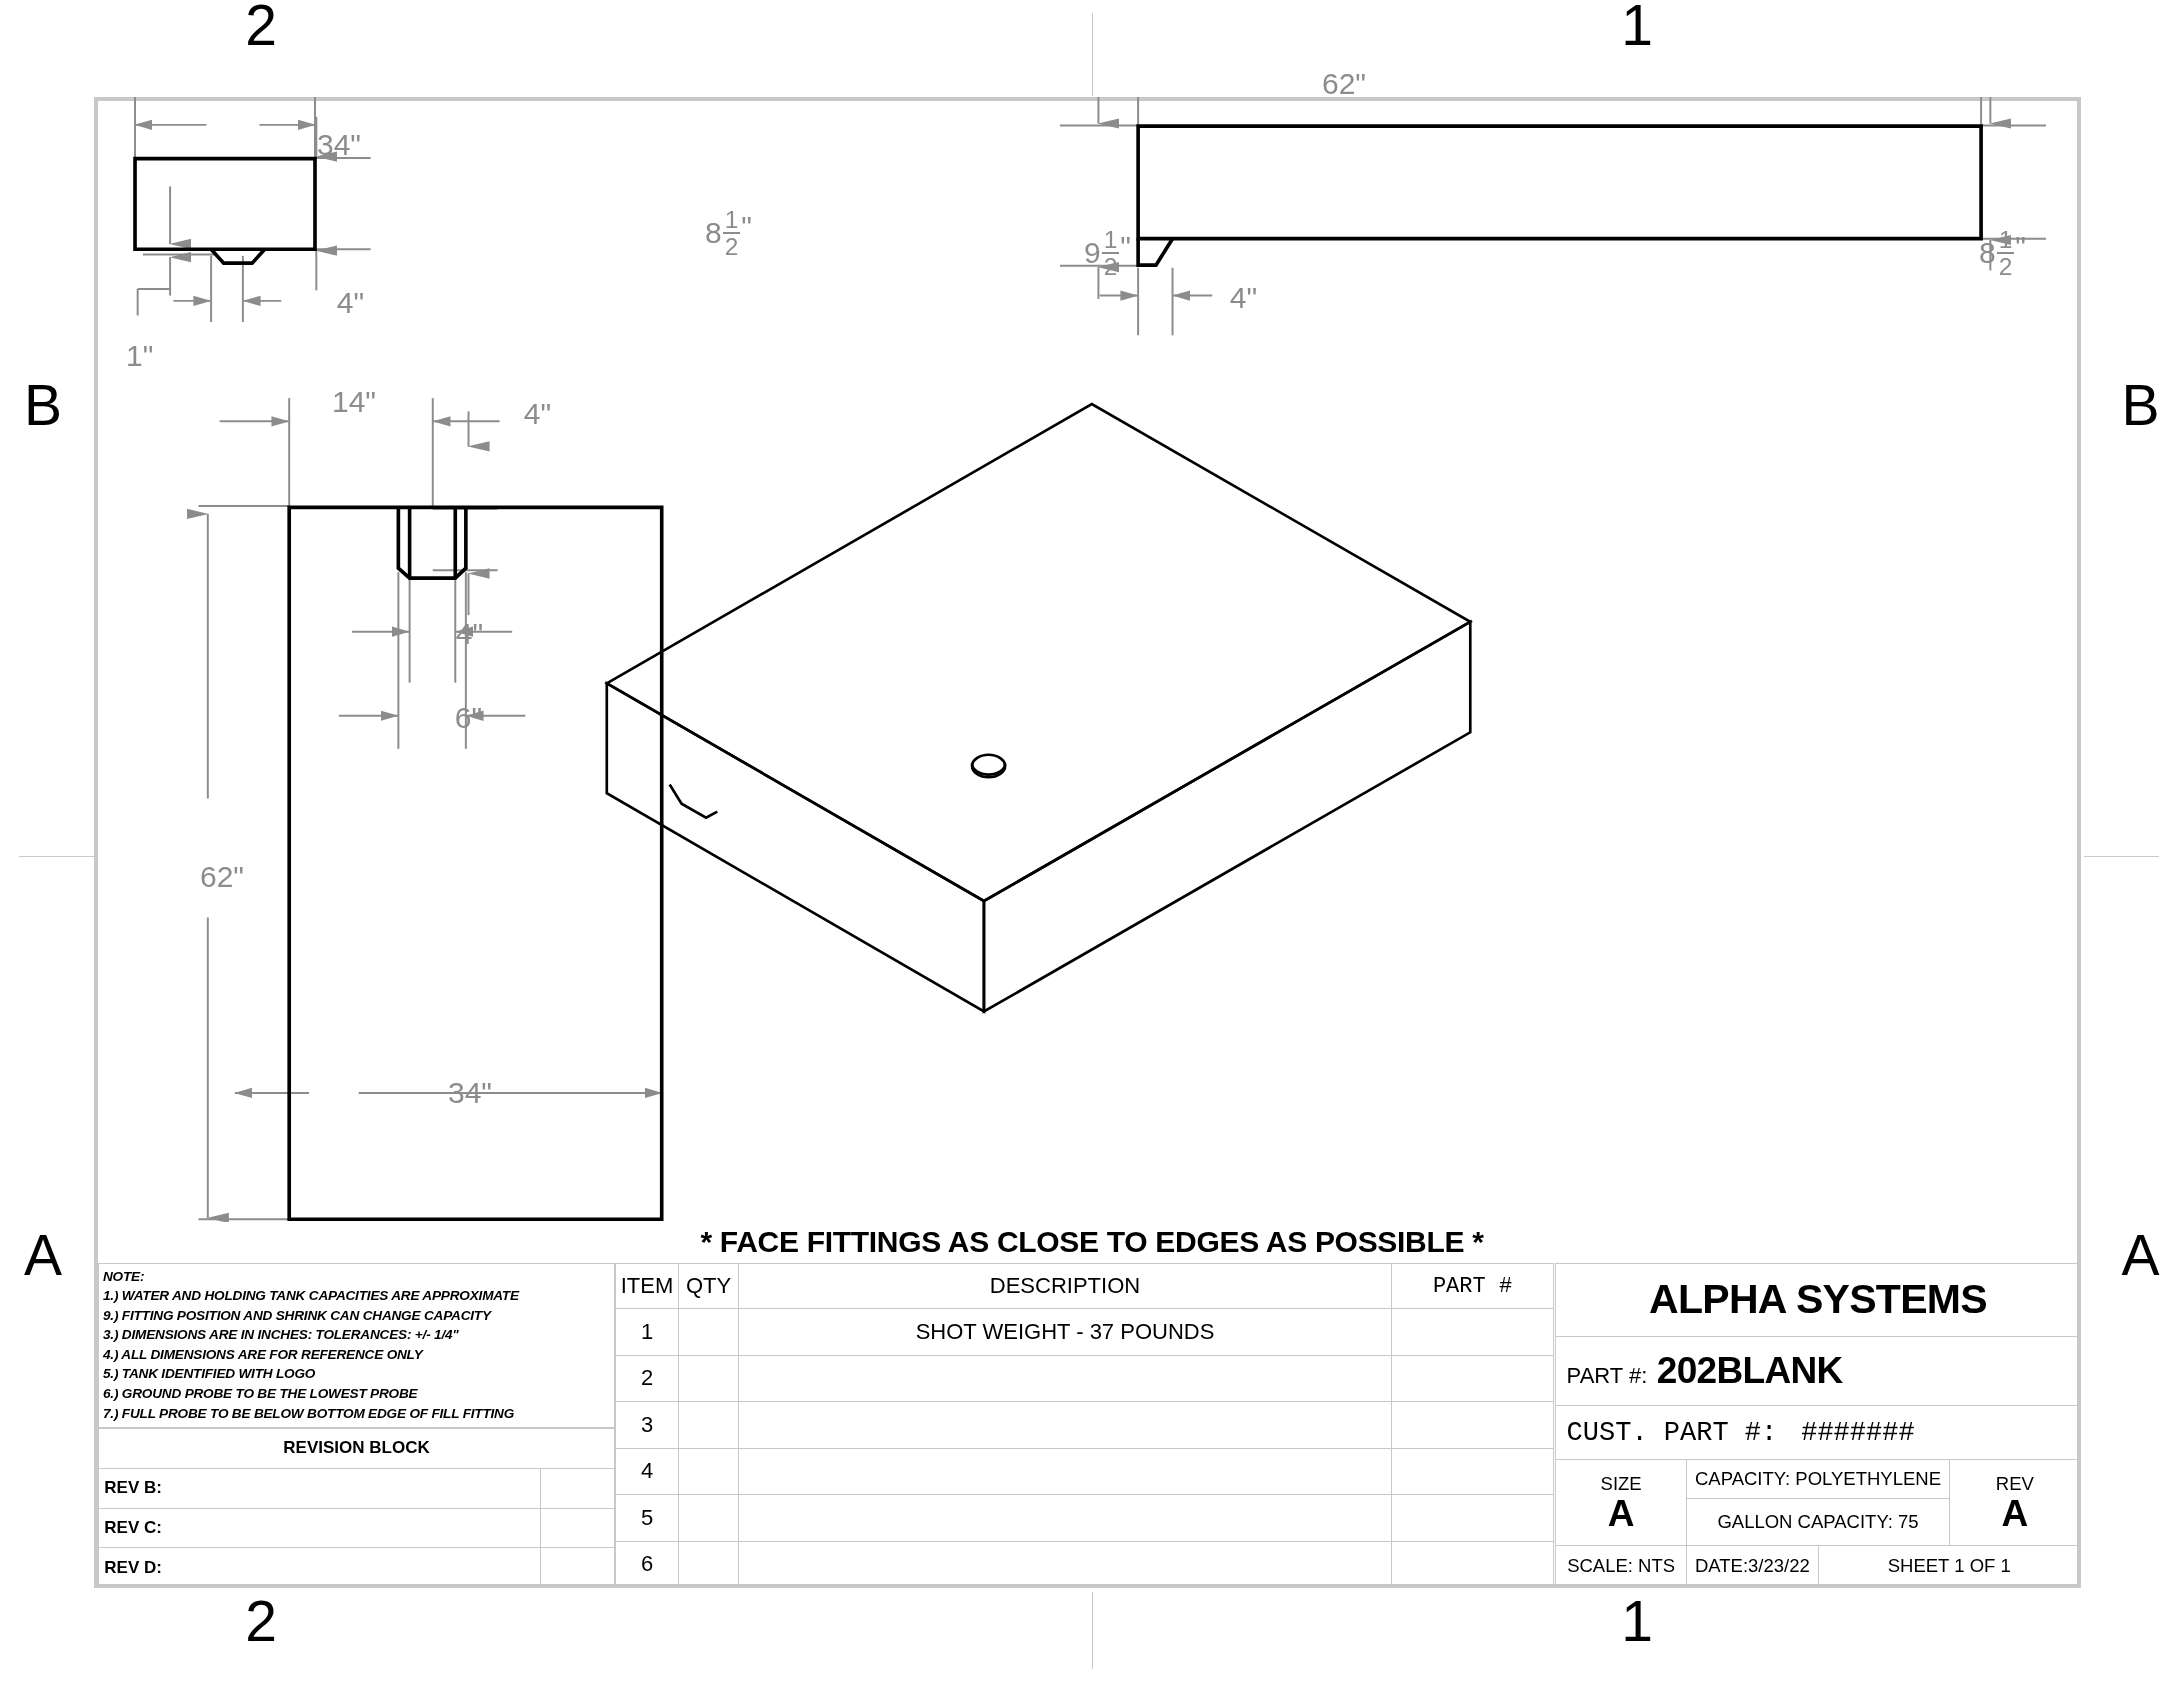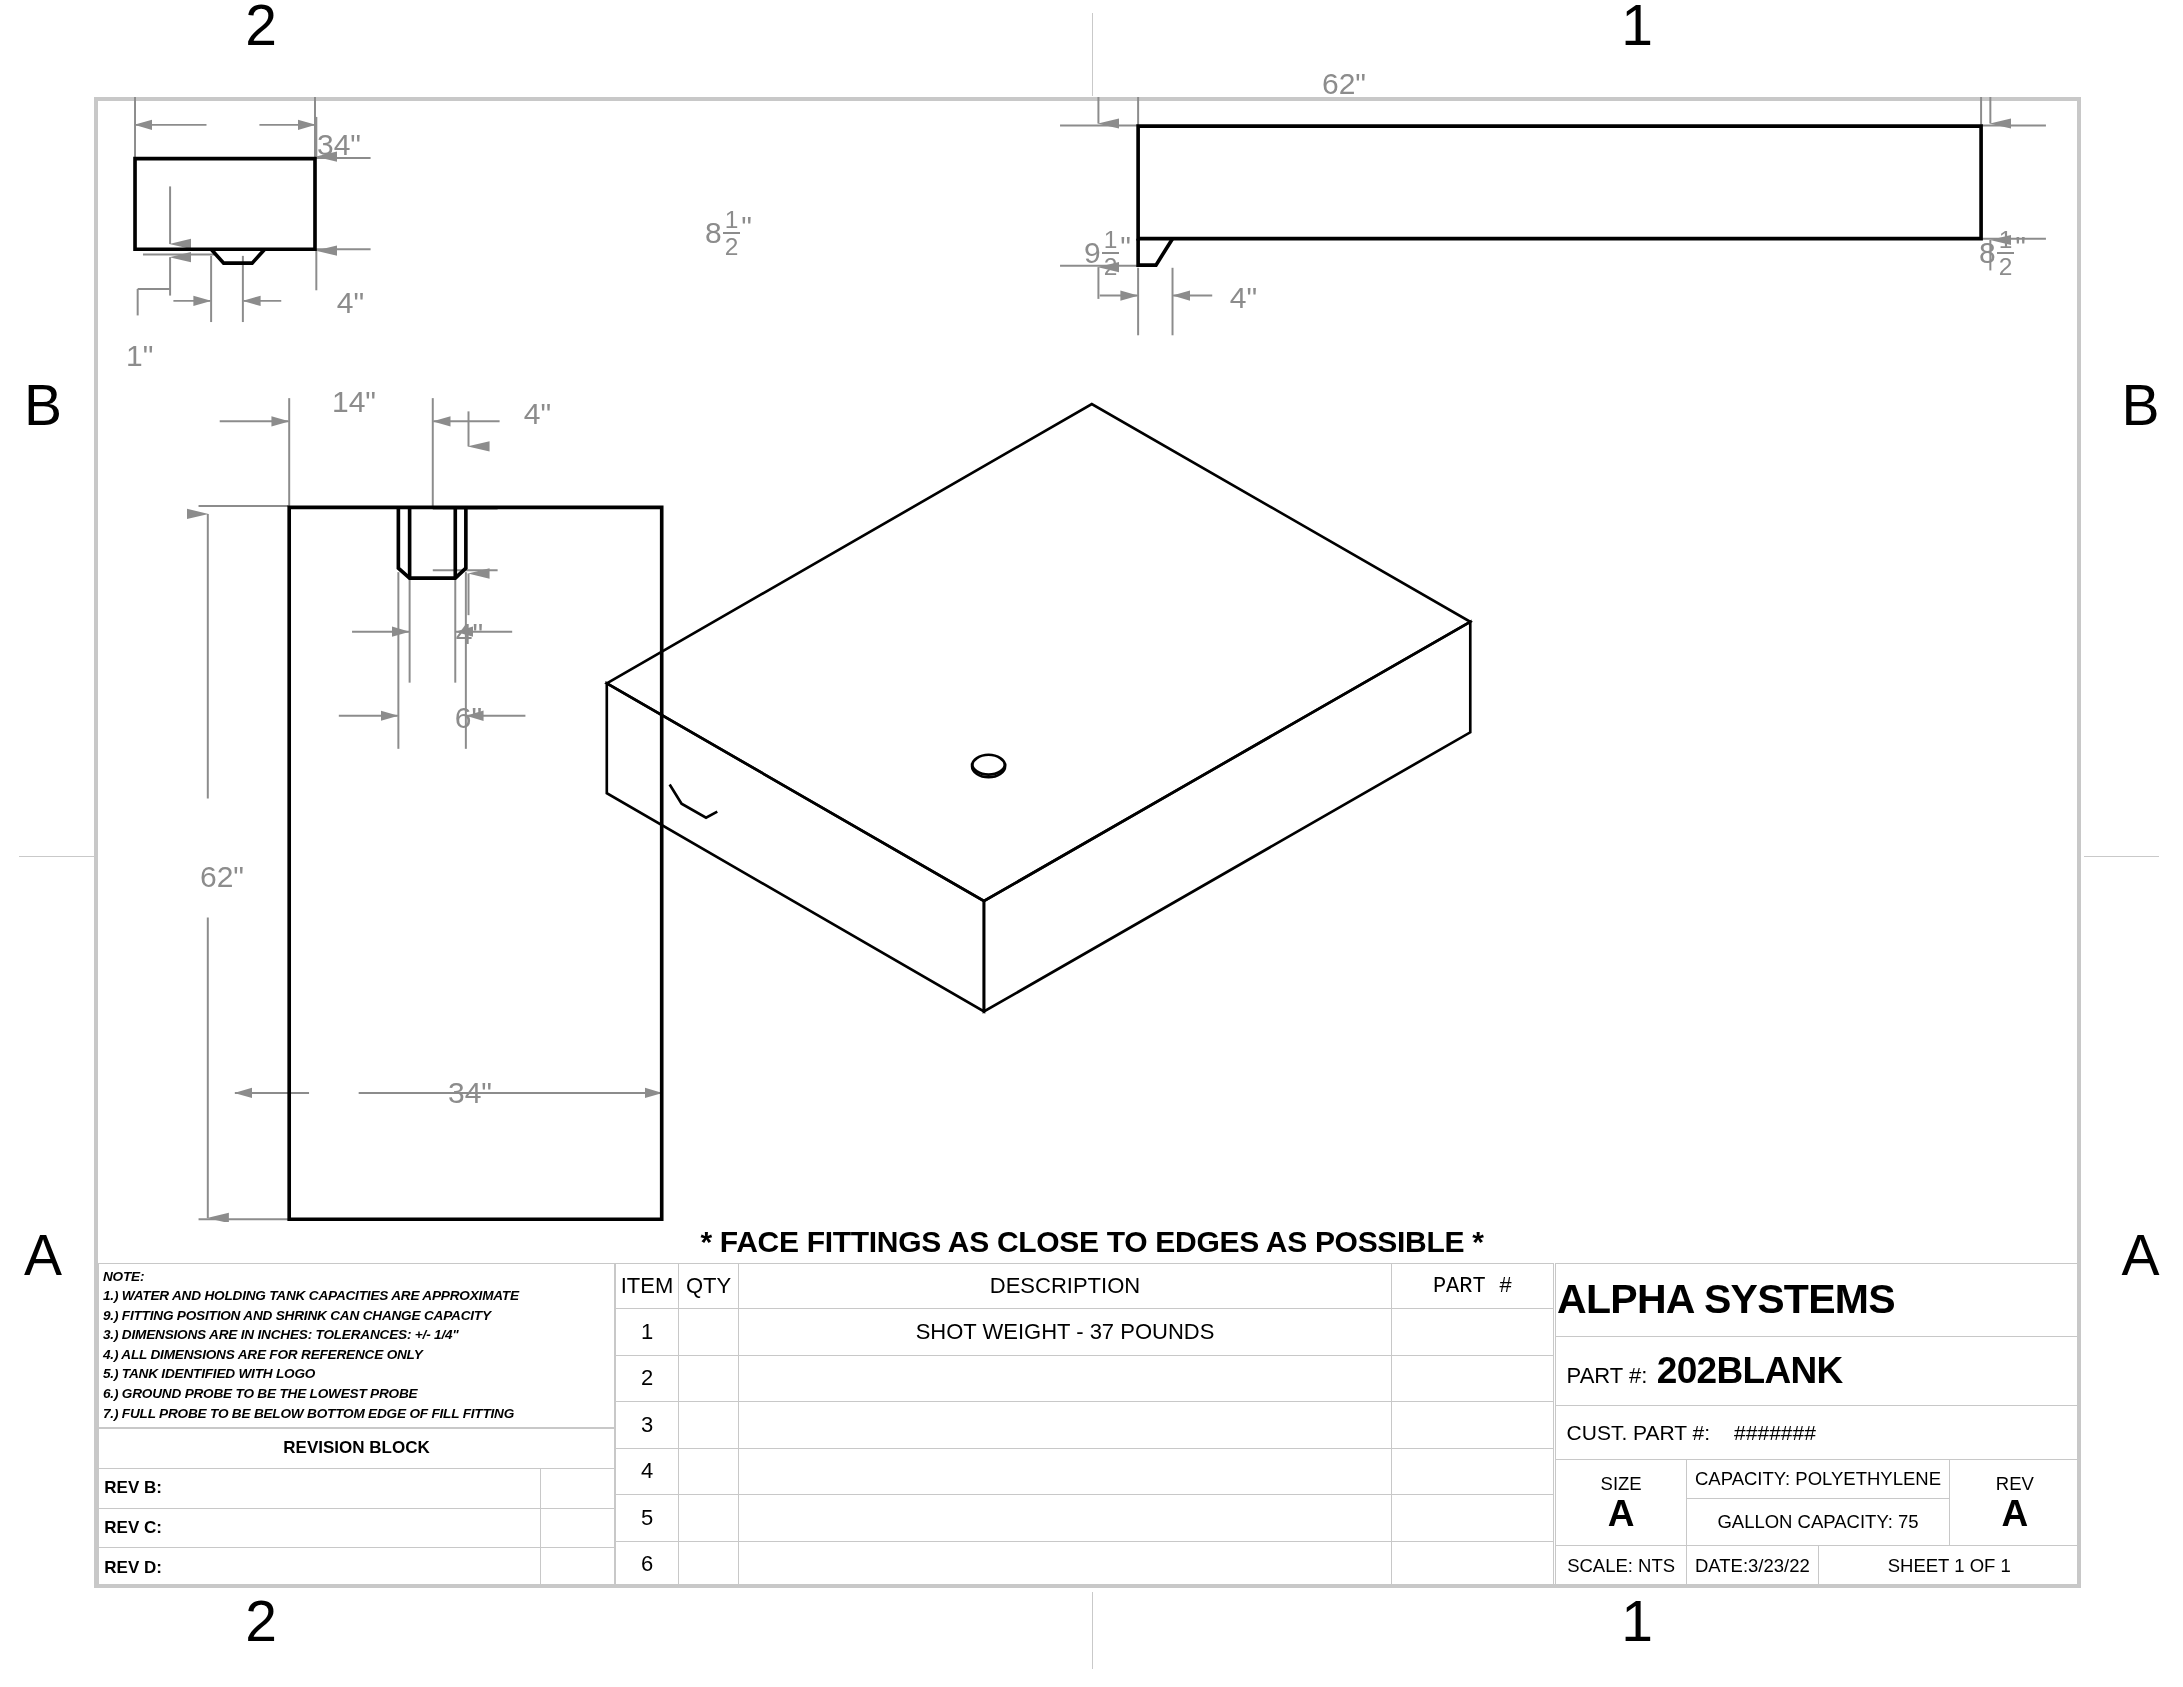--- a/index.html
+++ b/index.html
@@ -37,24 +37,24 @@
   
   #bom-block{left:615px;top:1263px;width:939px;height:325px;}
   #bom-block table{width:100%;height:100%;table-layout:fixed;}
   #bom-block td{border:1.3px solid #c8c8c8;text-align:center;
      font-size:22px;vertical-align:middle;}
   #bom-block .hdr td{height:42px;}
   
   #title-block{left:1555px;top:1263px;width:526px;height:325px;}
   #title-block table{width:100%;height:100%;table-layout:fixed;}
   #title-block td{border:1.3px solid #c8c8c8;vertical-align:middle;}
-  .co-name{font-size:41px;font-weight:bold;letter-spacing:-0.7px;}
+  .co-name{text-align:center;font-size:41px;font-weight:bold;letter-spacing:-0.7px;}
   .pn-lbl{font-size:22px;}
   .pn-val{font-size:37px;font-weight:bold;letter-spacing:-0.7px;}
-  .cust{font-size:21px;}
+  .cust{font-size:27px;font-family:Liberation Mono, monospace;}
   .small{font-size:18.5px;}
   .big-letter{font-size:37px;font-weight:bold;text-align:center;line-height:1;}
   .ctr{text-align:center;}
 </style>
 </head>
 <body>
 
 <div class="abs zone" style="left:218px;top:-3.3px;width:86px;">2</div>
 <div class="abs zone" style="left:1594px;top:-3.3px;width:86px;">1</div>
 <div class="abs zone-tick" style="left:1092px;top:13.2px;width:1.3px;height:83px;"></div>

